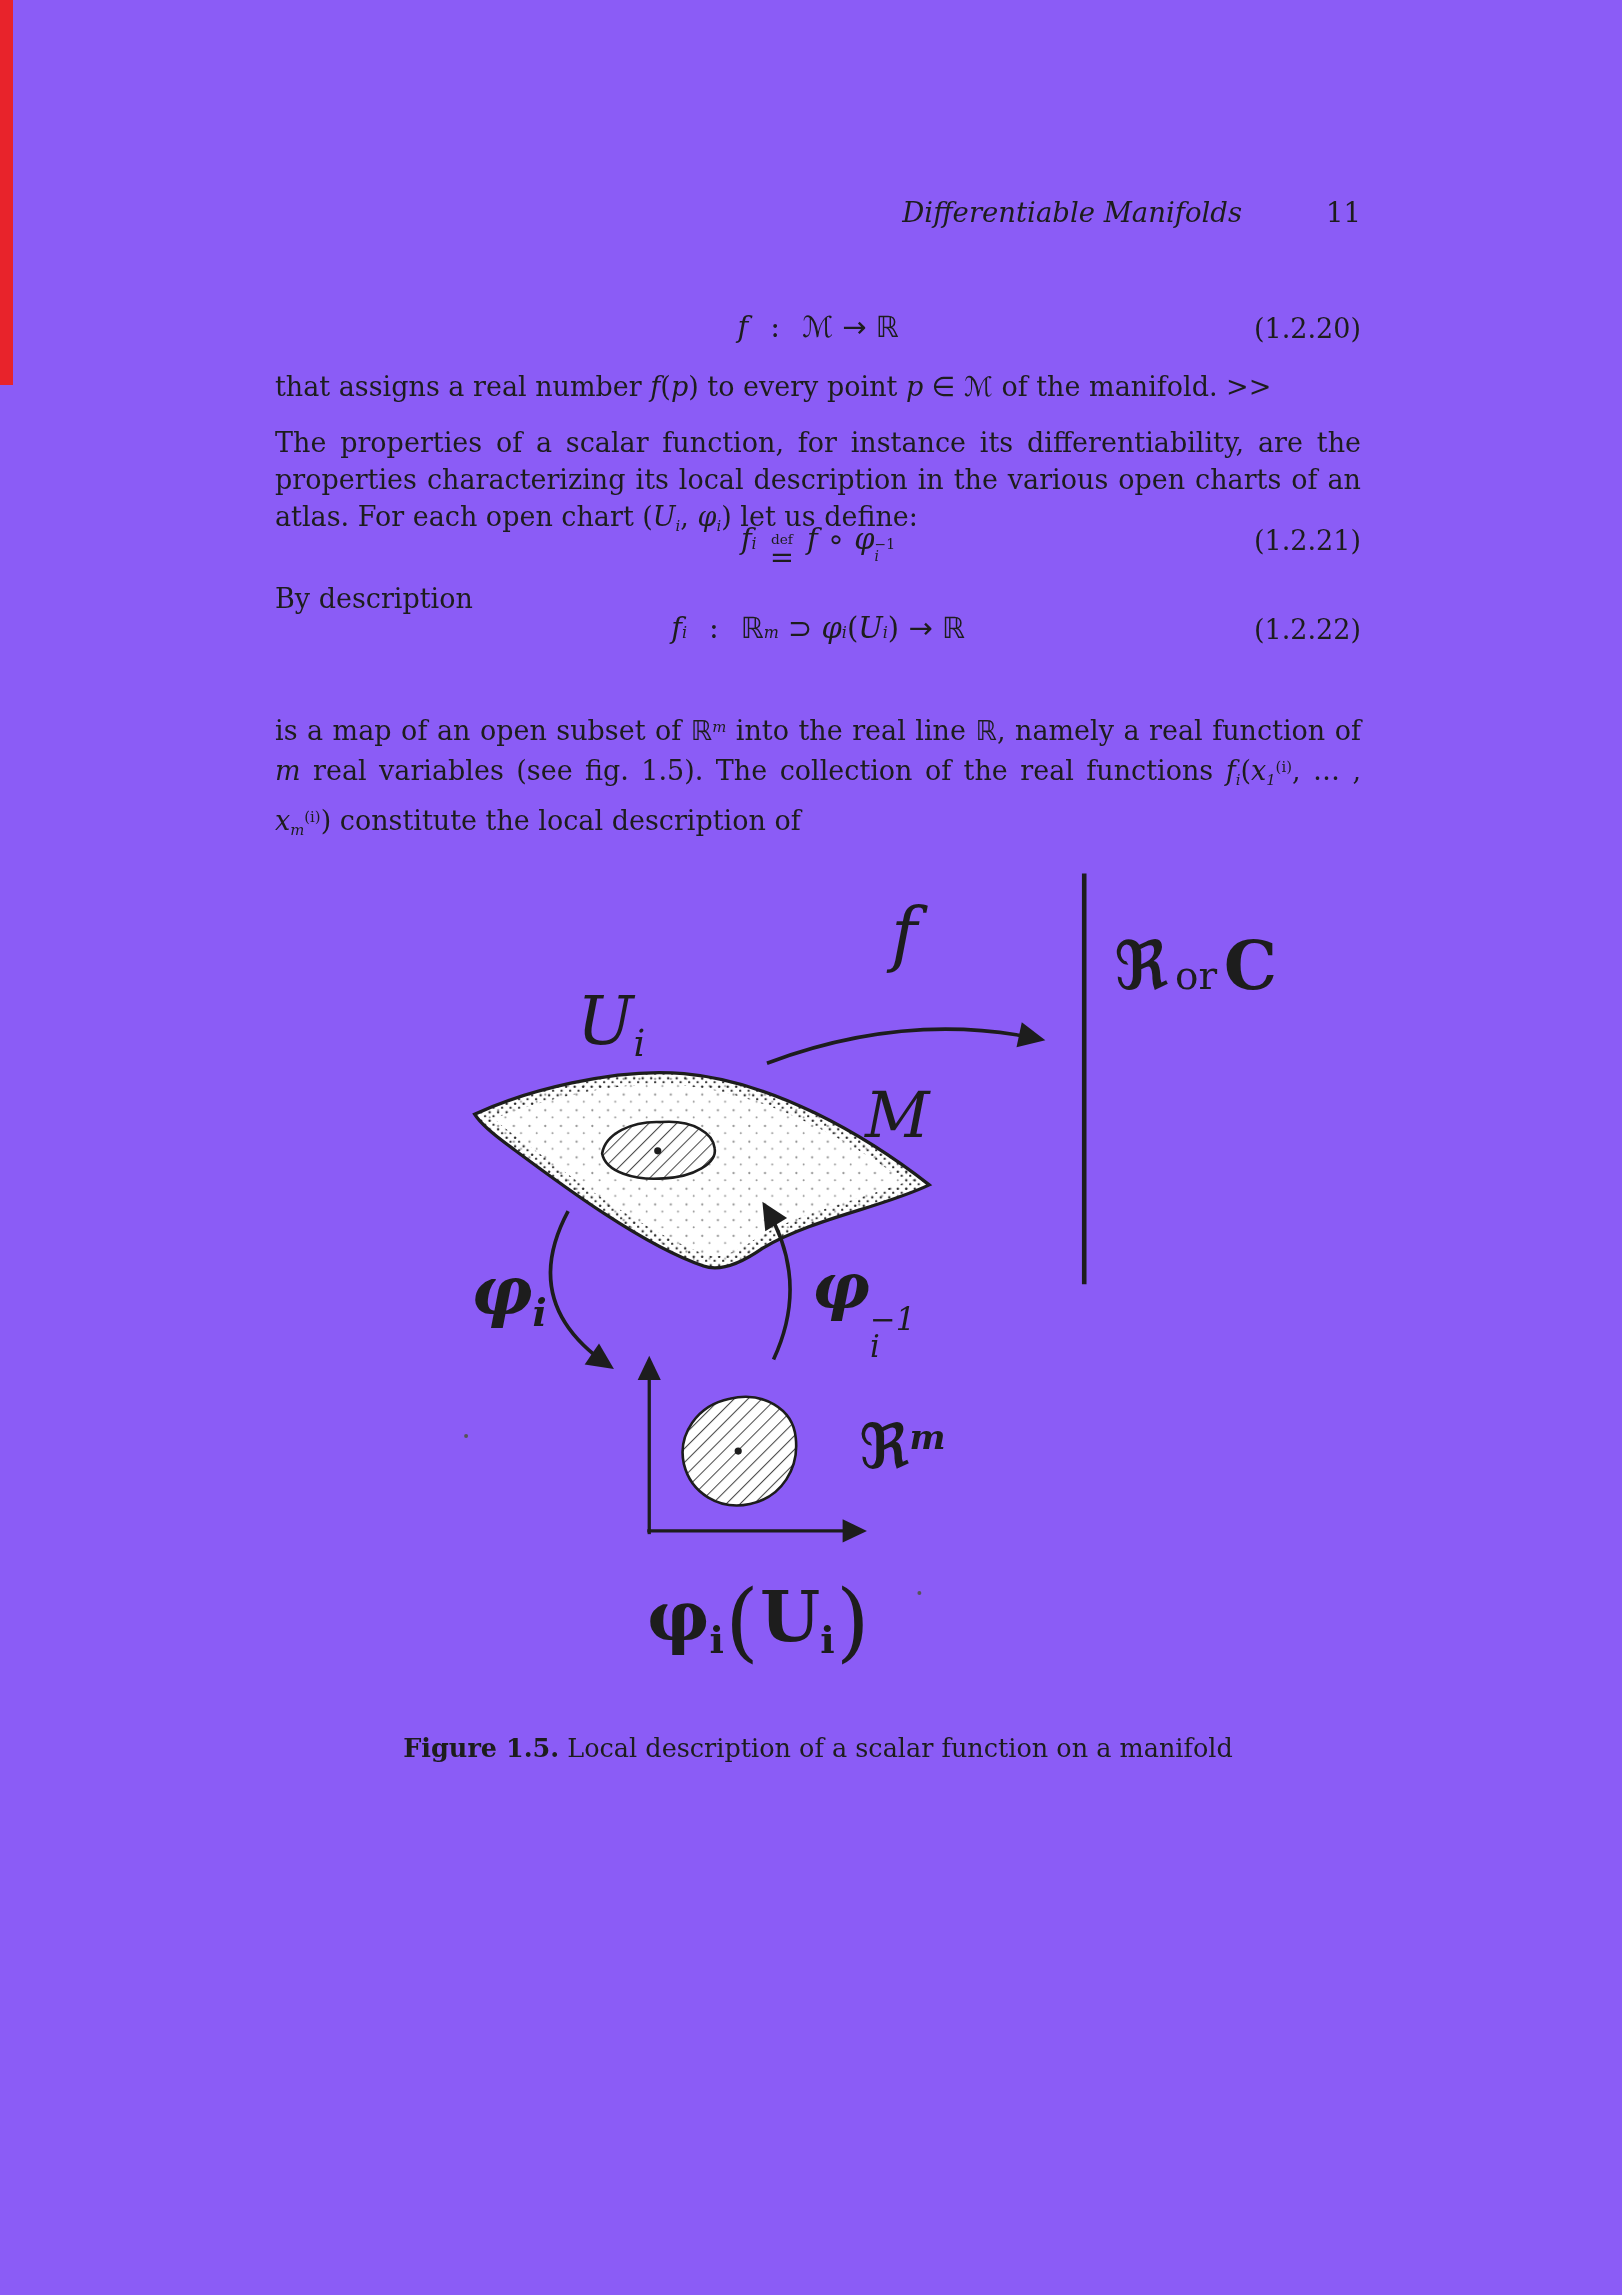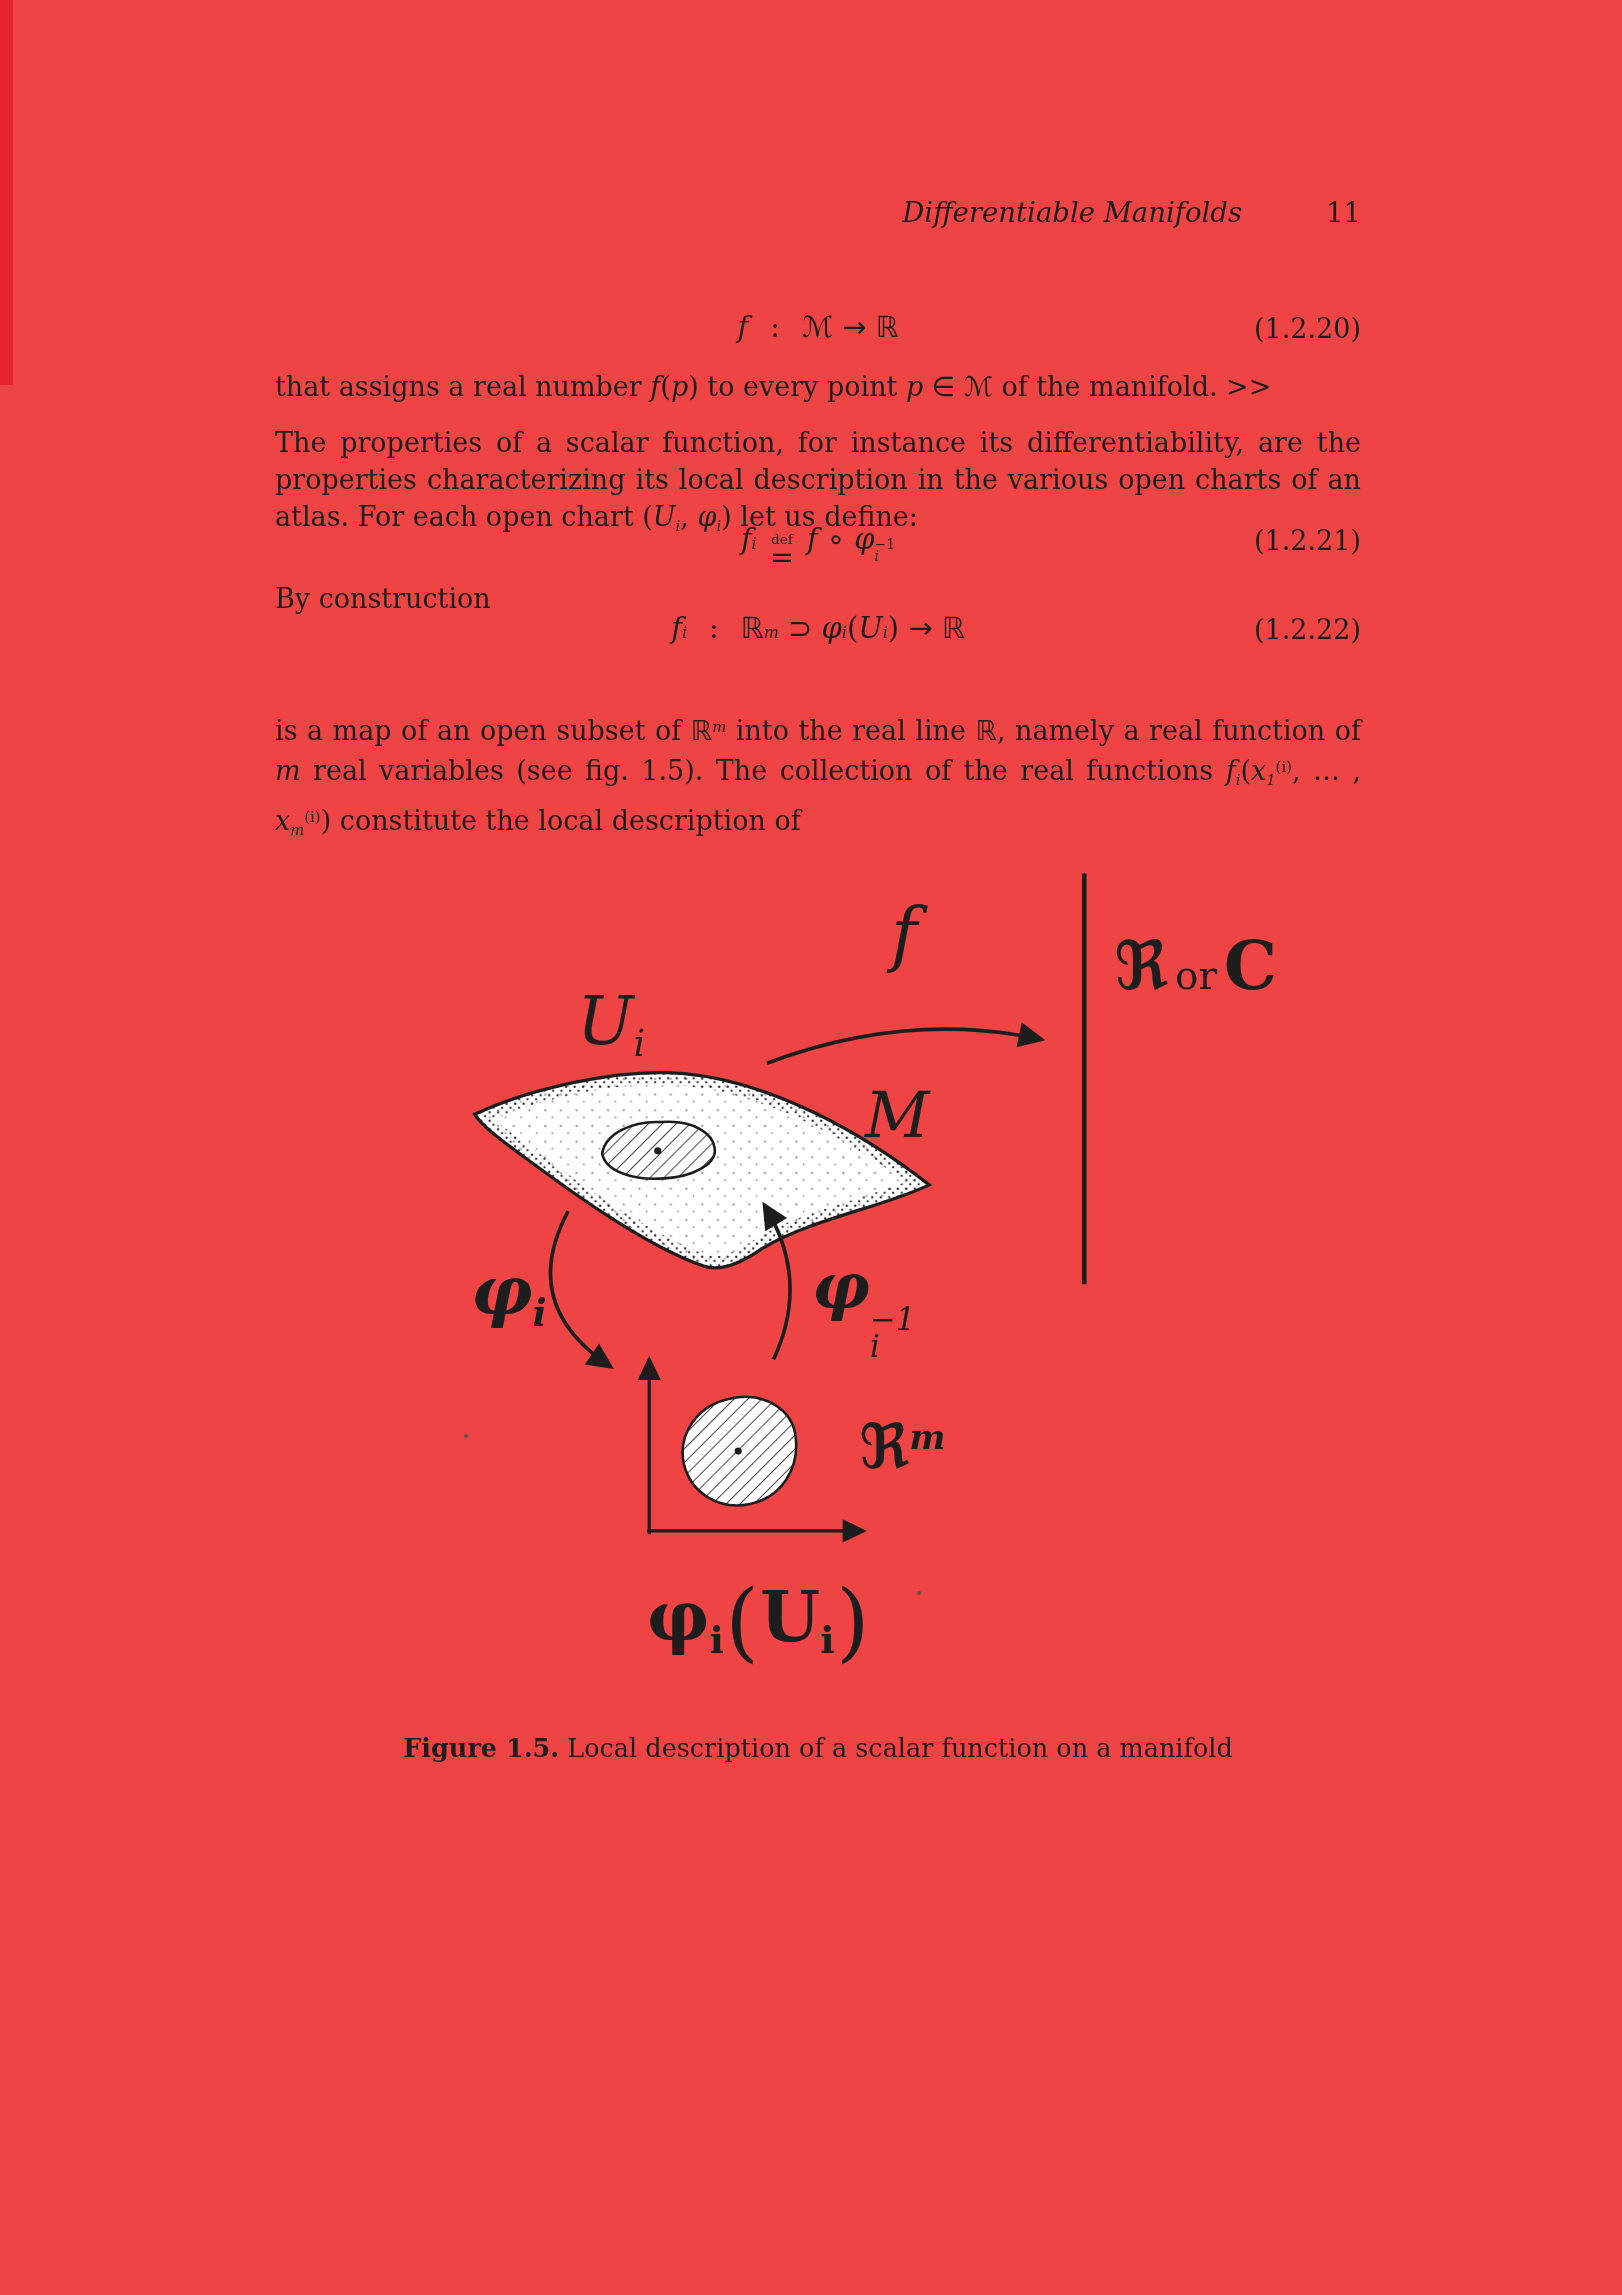--- a/index.html
+++ b/index.html
@@ -1,18 +1,18 @@
 <!DOCTYPE html>
 <html style="font-size:10.5px"><head>
 <meta charset="utf-8">
 <style>
   html,body { margin:0; padding:0; background:#9a9a9a; }
   .page {
     position:relative; width:1622px; height:2295px; margin:0 auto;
-    background:#ef4444; color:#1d1d1d;
+    background:#8b5cf6; color:#1d1d1d;
     font-family:"DejaVu Serif", serif; overflow:hidden;
   }
   .abs { position:absolute; }
   .stripe { left:0; top:0; width:13px; height:385px; }
   .content { left:275px; width:1086px; }
   .header { top:196px; display:flex; justify-content:flex-end; align-items:baseline; gap:84px; font-size:27.5px; }
   .header .title { font-style:italic; }
   p.body { margin:0; font-size:27px; line-height:37px; text-align:justify; }
   .p-def  { top:253px; }
   .p-2    { top:368px; }
@@ -94,21 +94,21 @@
       <span class="sym mx1">∘</span>
       <span class="it">φ</span>
       <span class="stack">
           <span class="s-sup">−1</span>
           <span class="s-sub it">i</span>
         </span>
     </div>
     <span class="tag">(1.2.21)</span>
   </div>
 
-  <p class="abs content body p-4">By construction</p>
+  <p class="abs content body p-4">By description</p>
 
   <div class="abs content eq eq-22">
     <div class="row">
       <span class="it">f</span>
       <span class="it sb">i</span>
       <span class="mx2">:</span>
       <span class="sym">ℝ</span>
       <span class="it sp">m</span>
       <span class="sym mx1">⊃</span>
       <span class="it">φ</span>

